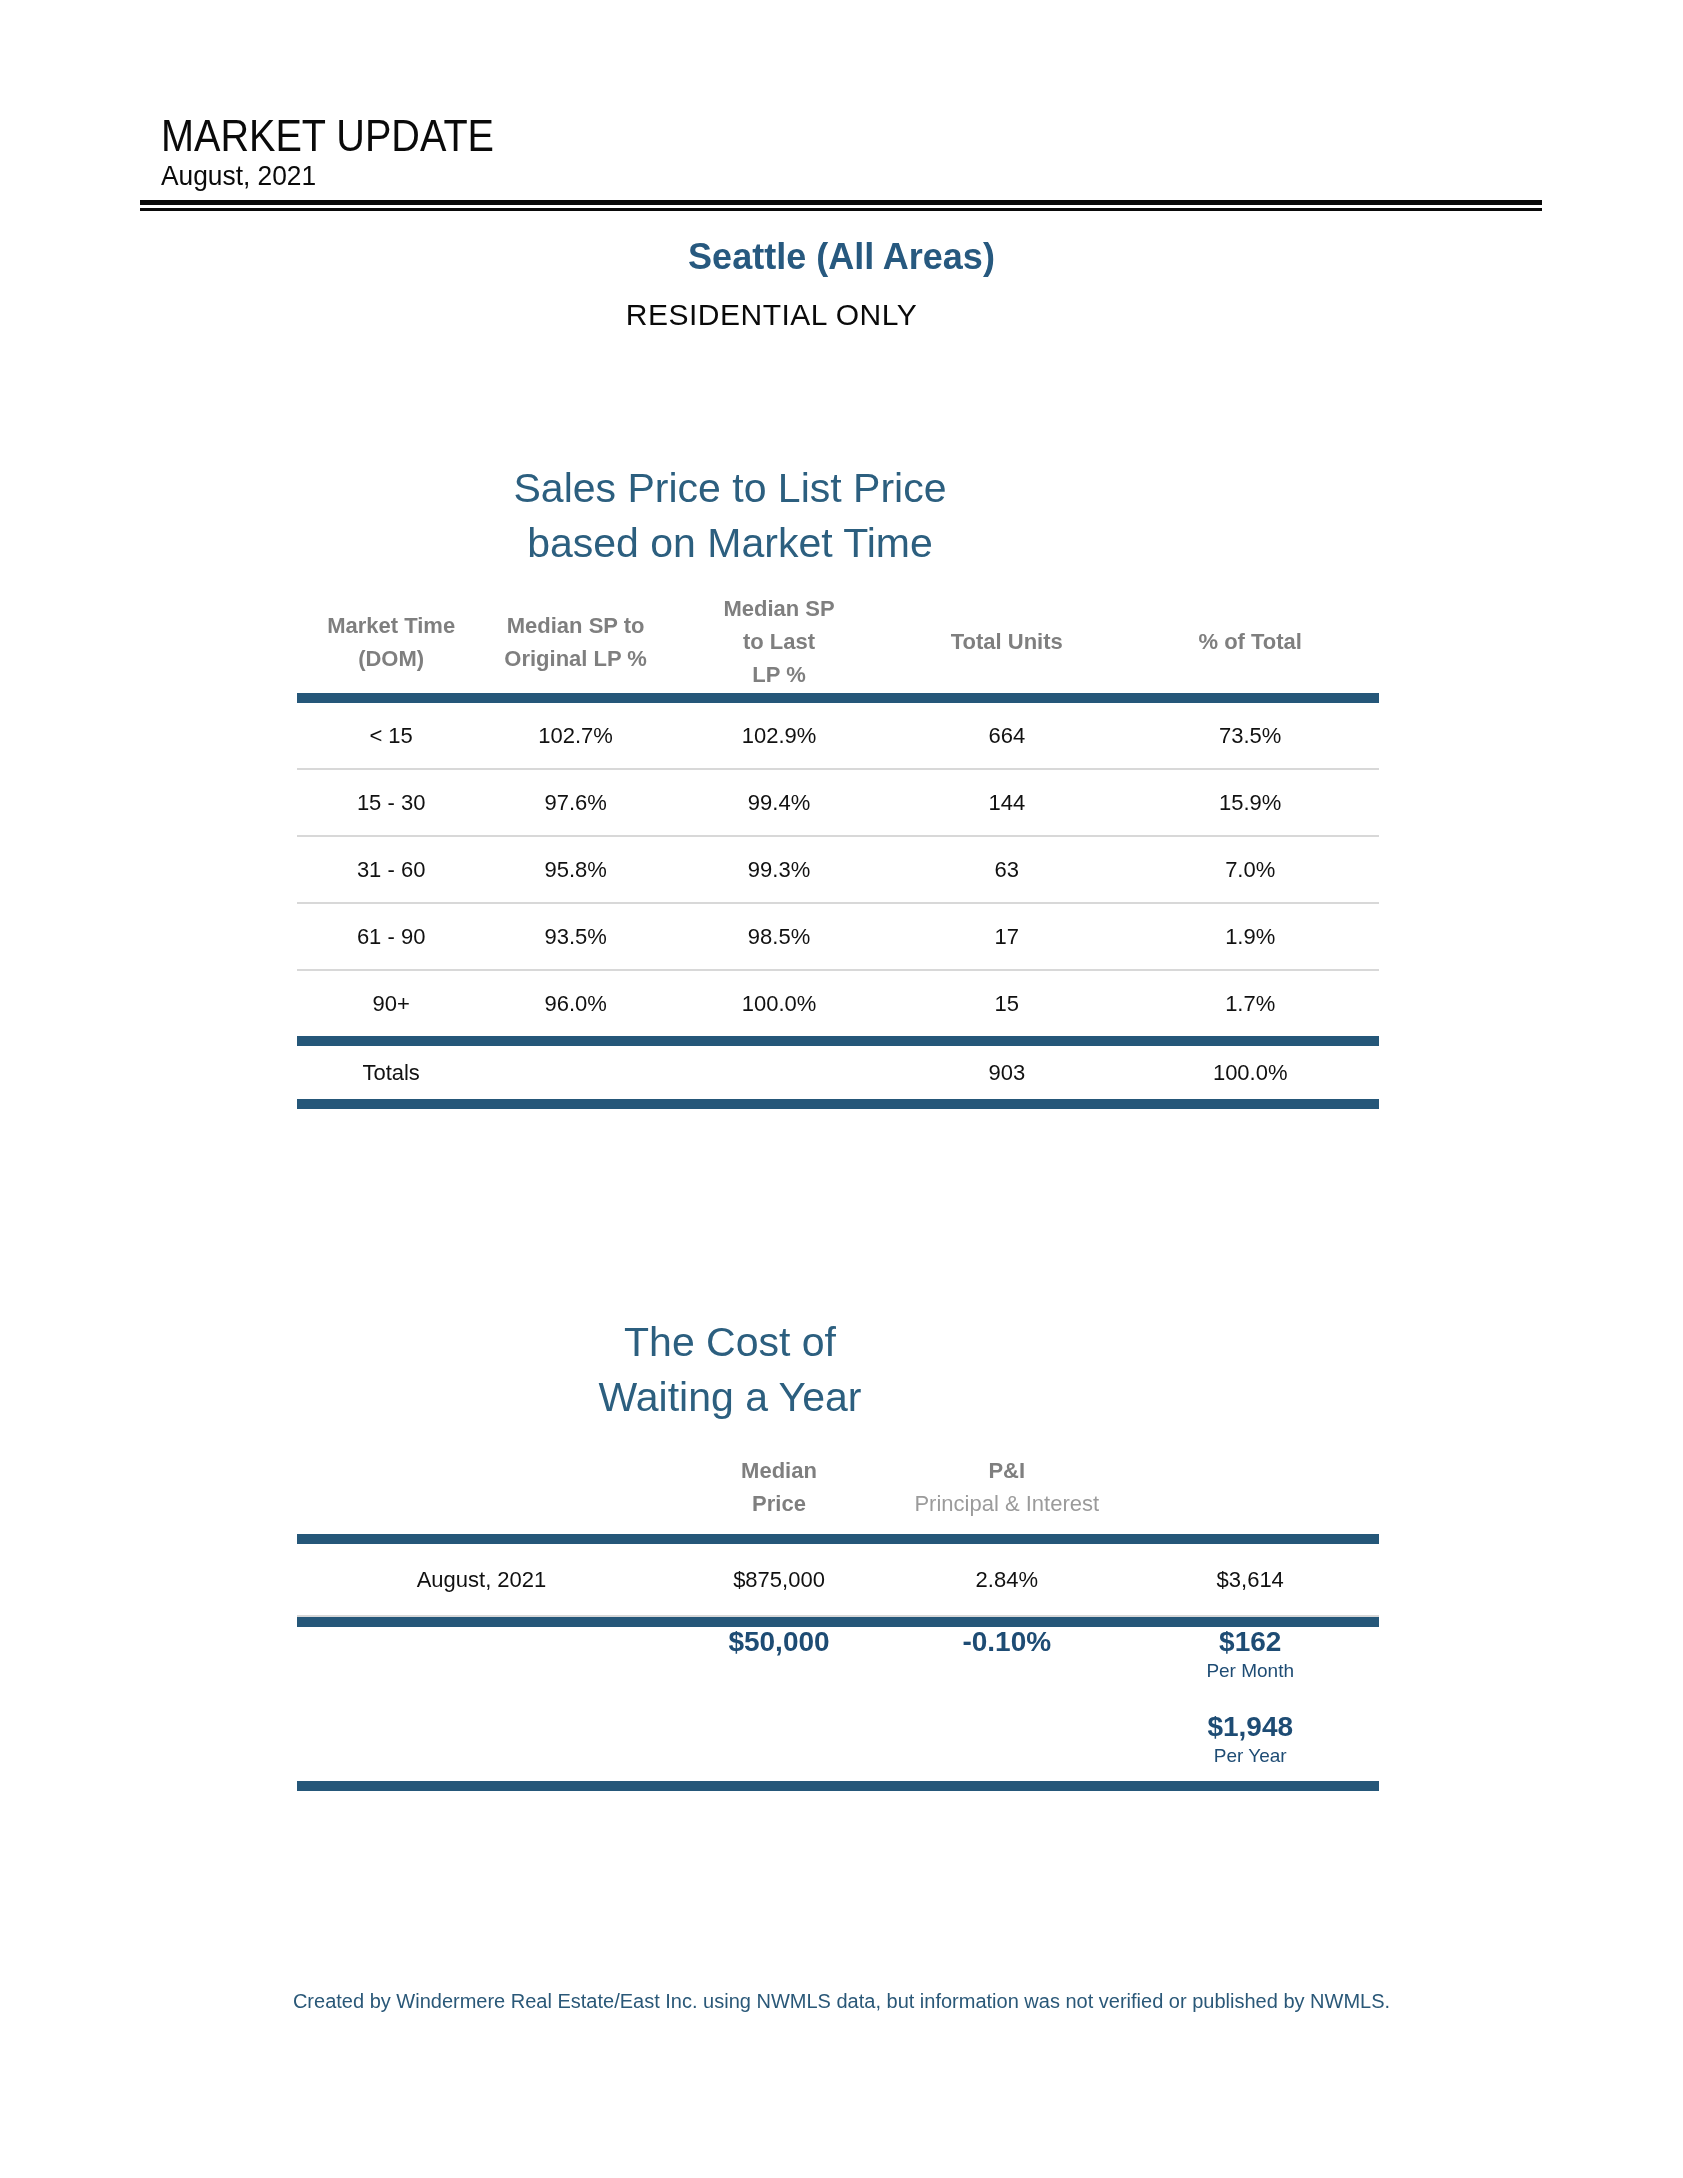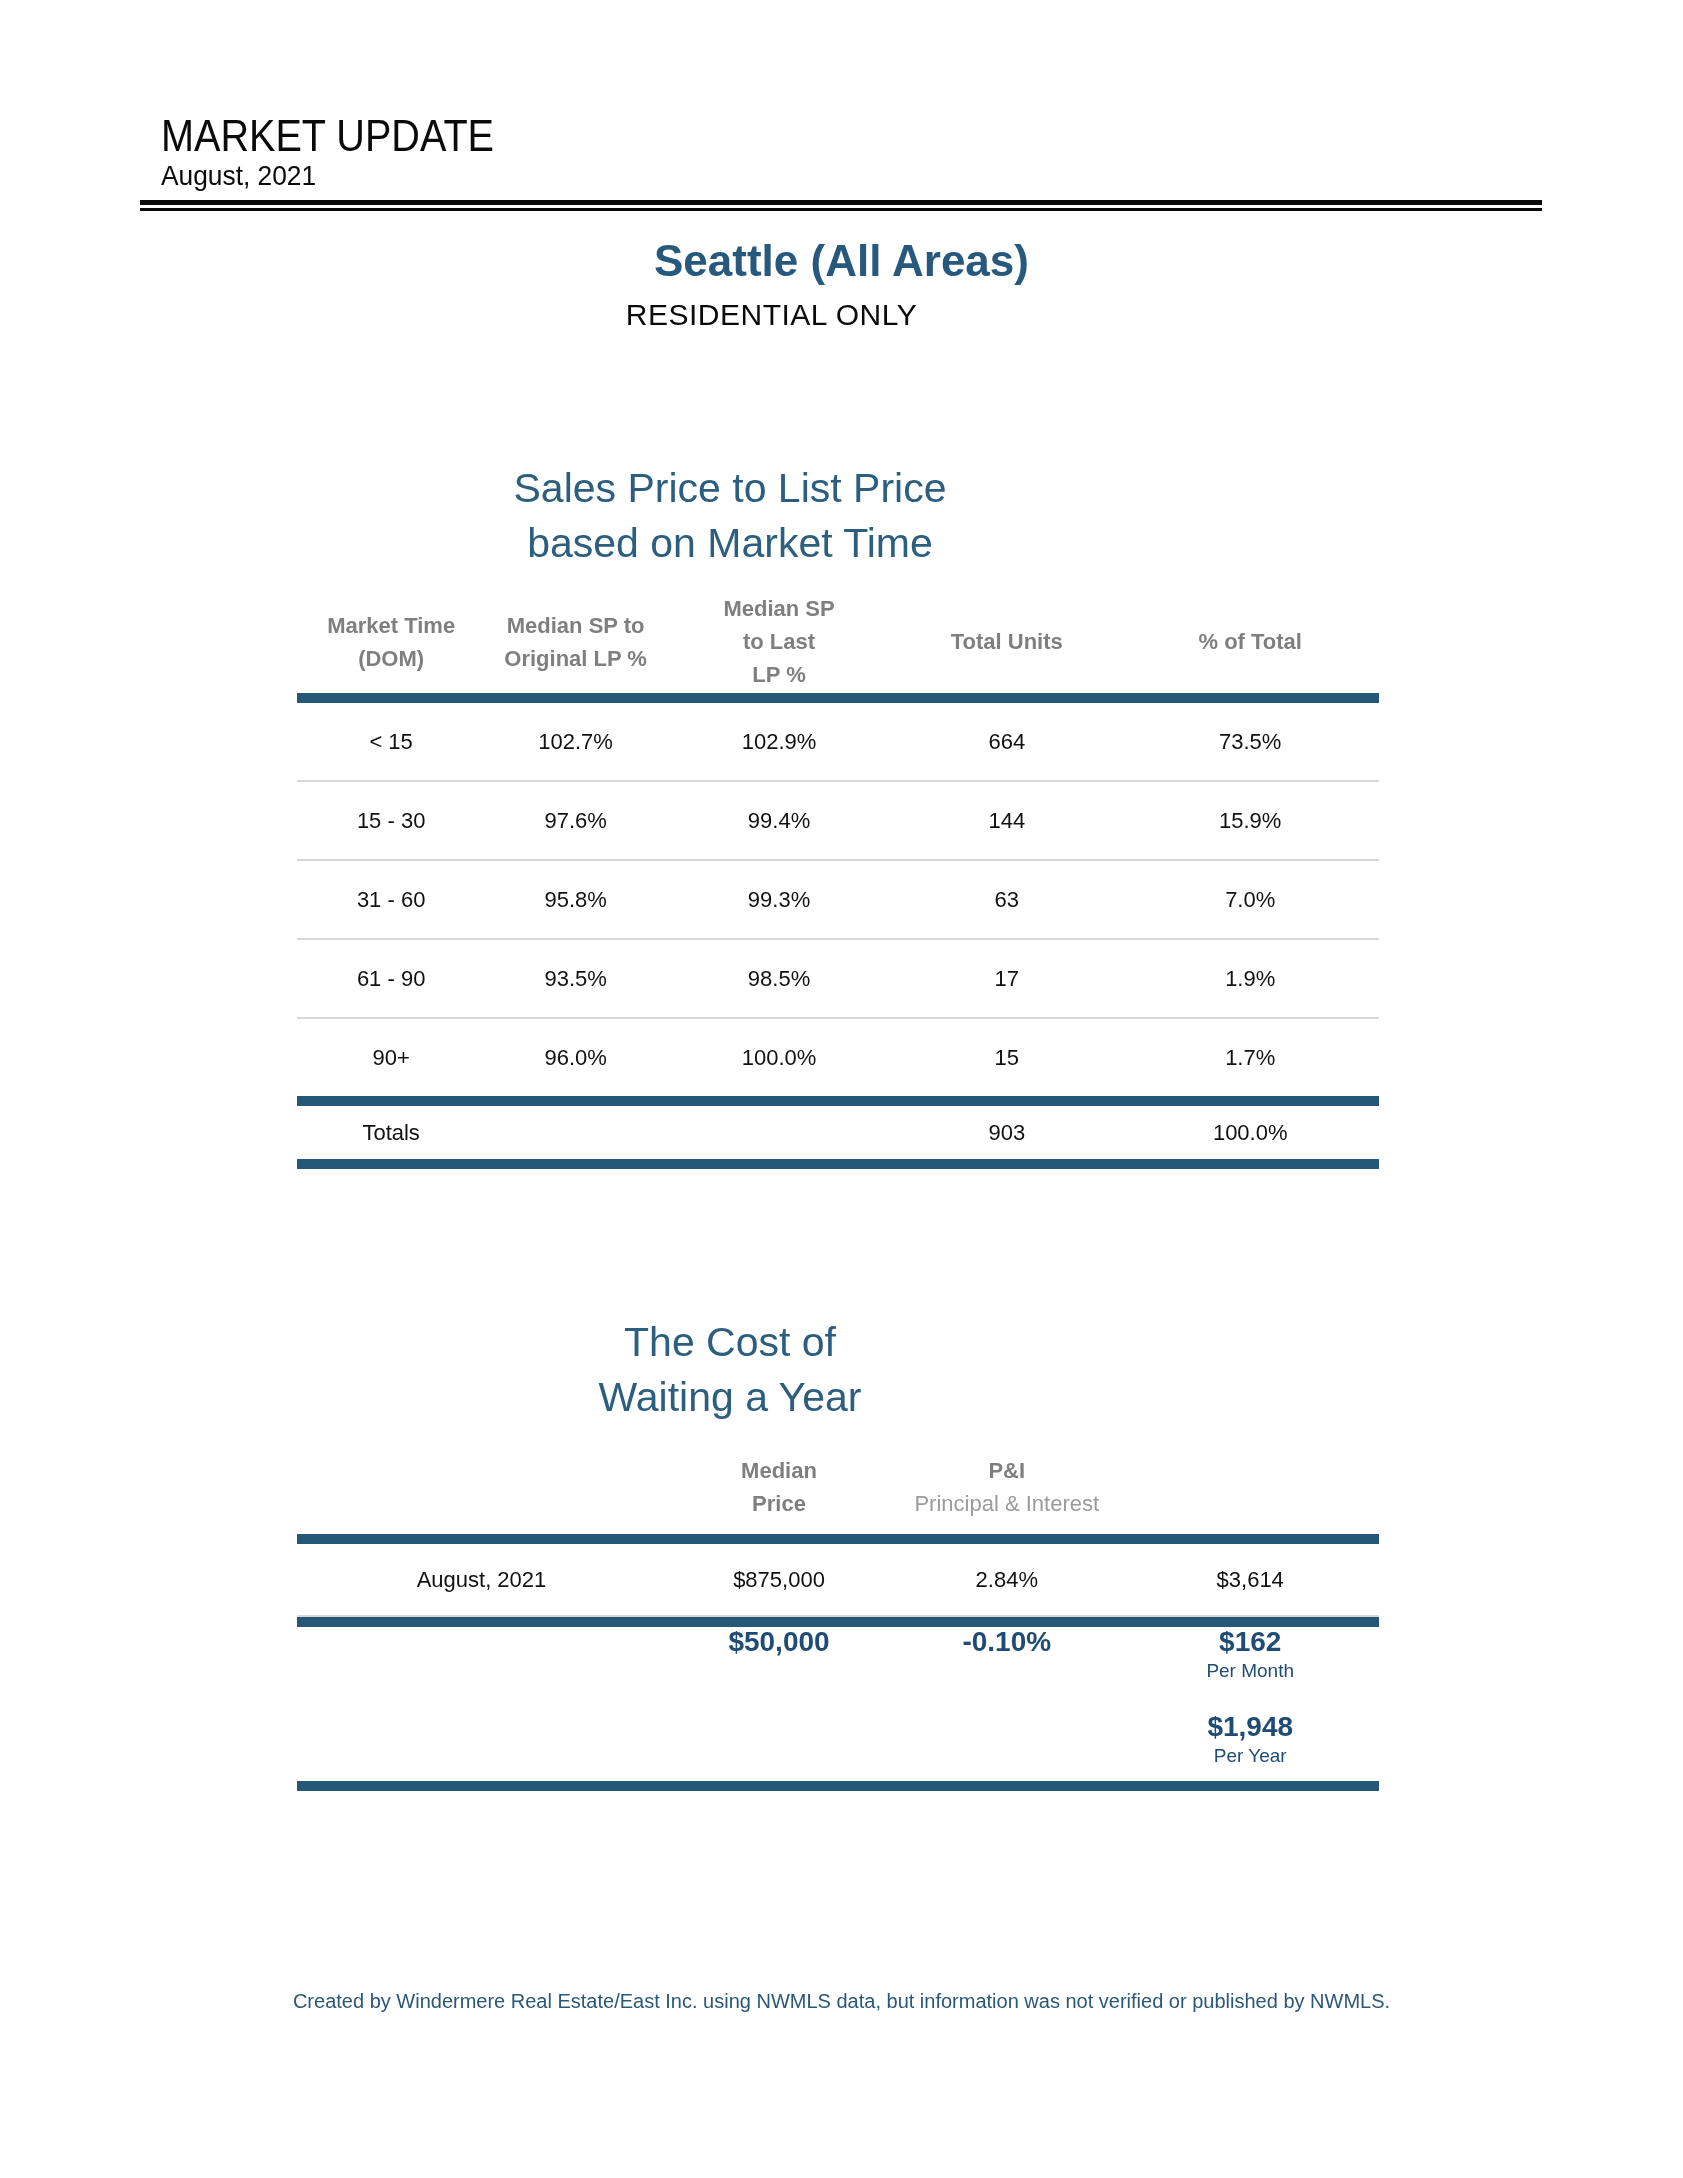--- a/index.html
+++ b/index.html
@@ -14,21 +14,21 @@
   .logo-wrap  { position:absolute; right:150px; top:83px; width:297px; text-align:center; }
   .logo-mark  { display:block; margin:0 auto -2px auto; }
   .logo-name  { font-size:46px; color:#34383d; line-height:1.0; letter-spacing:-1px; }
   .logo-sub   { font-size:16px; font-weight:bold; color:#1f4e79; letter-spacing:6px; margin-top:5px; }
 
   .double-rule { position:absolute; left:140px; right:141px; top:200px; height:3px;
                  border-top:5px solid #0a0a0a; border-bottom:3px solid #0a0a0a; }
 
   
   .region-title { position:absolute; left:0; width:1683px; top:236px; text-align:center;
-                  font-size:44px; font-weight:bold; color:#27597f; }
+                  font-size:36px; font-weight:bold; color:#27597f; }
   .region-sub   { position:absolute; left:0; width:1543px; top:298px; text-align:center;
                   font-size:30px; color:#0a0a0a; letter-spacing:0.5px; }
 
   
   .sec-title { position:absolute; left:0; width:1460px; text-align:center; color:#2c5f7f;
                font-size:41px; line-height:55px; font-weight:400; }
   .sec-title.t1 { top:461px; }
   .sec-title.t2 { top:1315px; }
 
   
@@ -36,21 +36,21 @@
   .tbl1 { top:590px; }
   .tbl2 { top:1447px; }
   .grid5 { display:grid; grid-template-columns:17.4% 16.7% 20.9% 21.2% 23.8%; }
   .cell { text-align:center; }
   .th { color:#7f7f7f; font-weight:bold; line-height:33px; align-self:center; }
   .th .sub { font-weight:normal; color:#9b9b9b; }
   .t1-head { min-height:103px; align-items:center; }
   .t2-head { min-height:79px; align-items:end; padding-bottom:8px; }
   .rule-navy  { height:10px; background:#255779; }
   .rule-light { height:2px;  background:#d8d8d8; }
-  .t-row { height:77px; align-items:center; color:#111; }
+  .t-row { height:65px; align-items:center; color:#111; }
   .t-row.short { height:71px; }
   .totals-row { height:53px; align-items:center; }
   .span2 { grid-column:1 / span 2; }
 
   .sum-row { align-items:start; min-height:85px; }
   .sum-val { font-size:28px; font-weight:bold; color:#1e4c74; line-height:30px; }
   .sum-sub { font-size:19px; color:#1e4c74; margin-top:3px; }
   .sum2-row { align-items:start; min-height:61px; padding-bottom:8px; }
 
   

